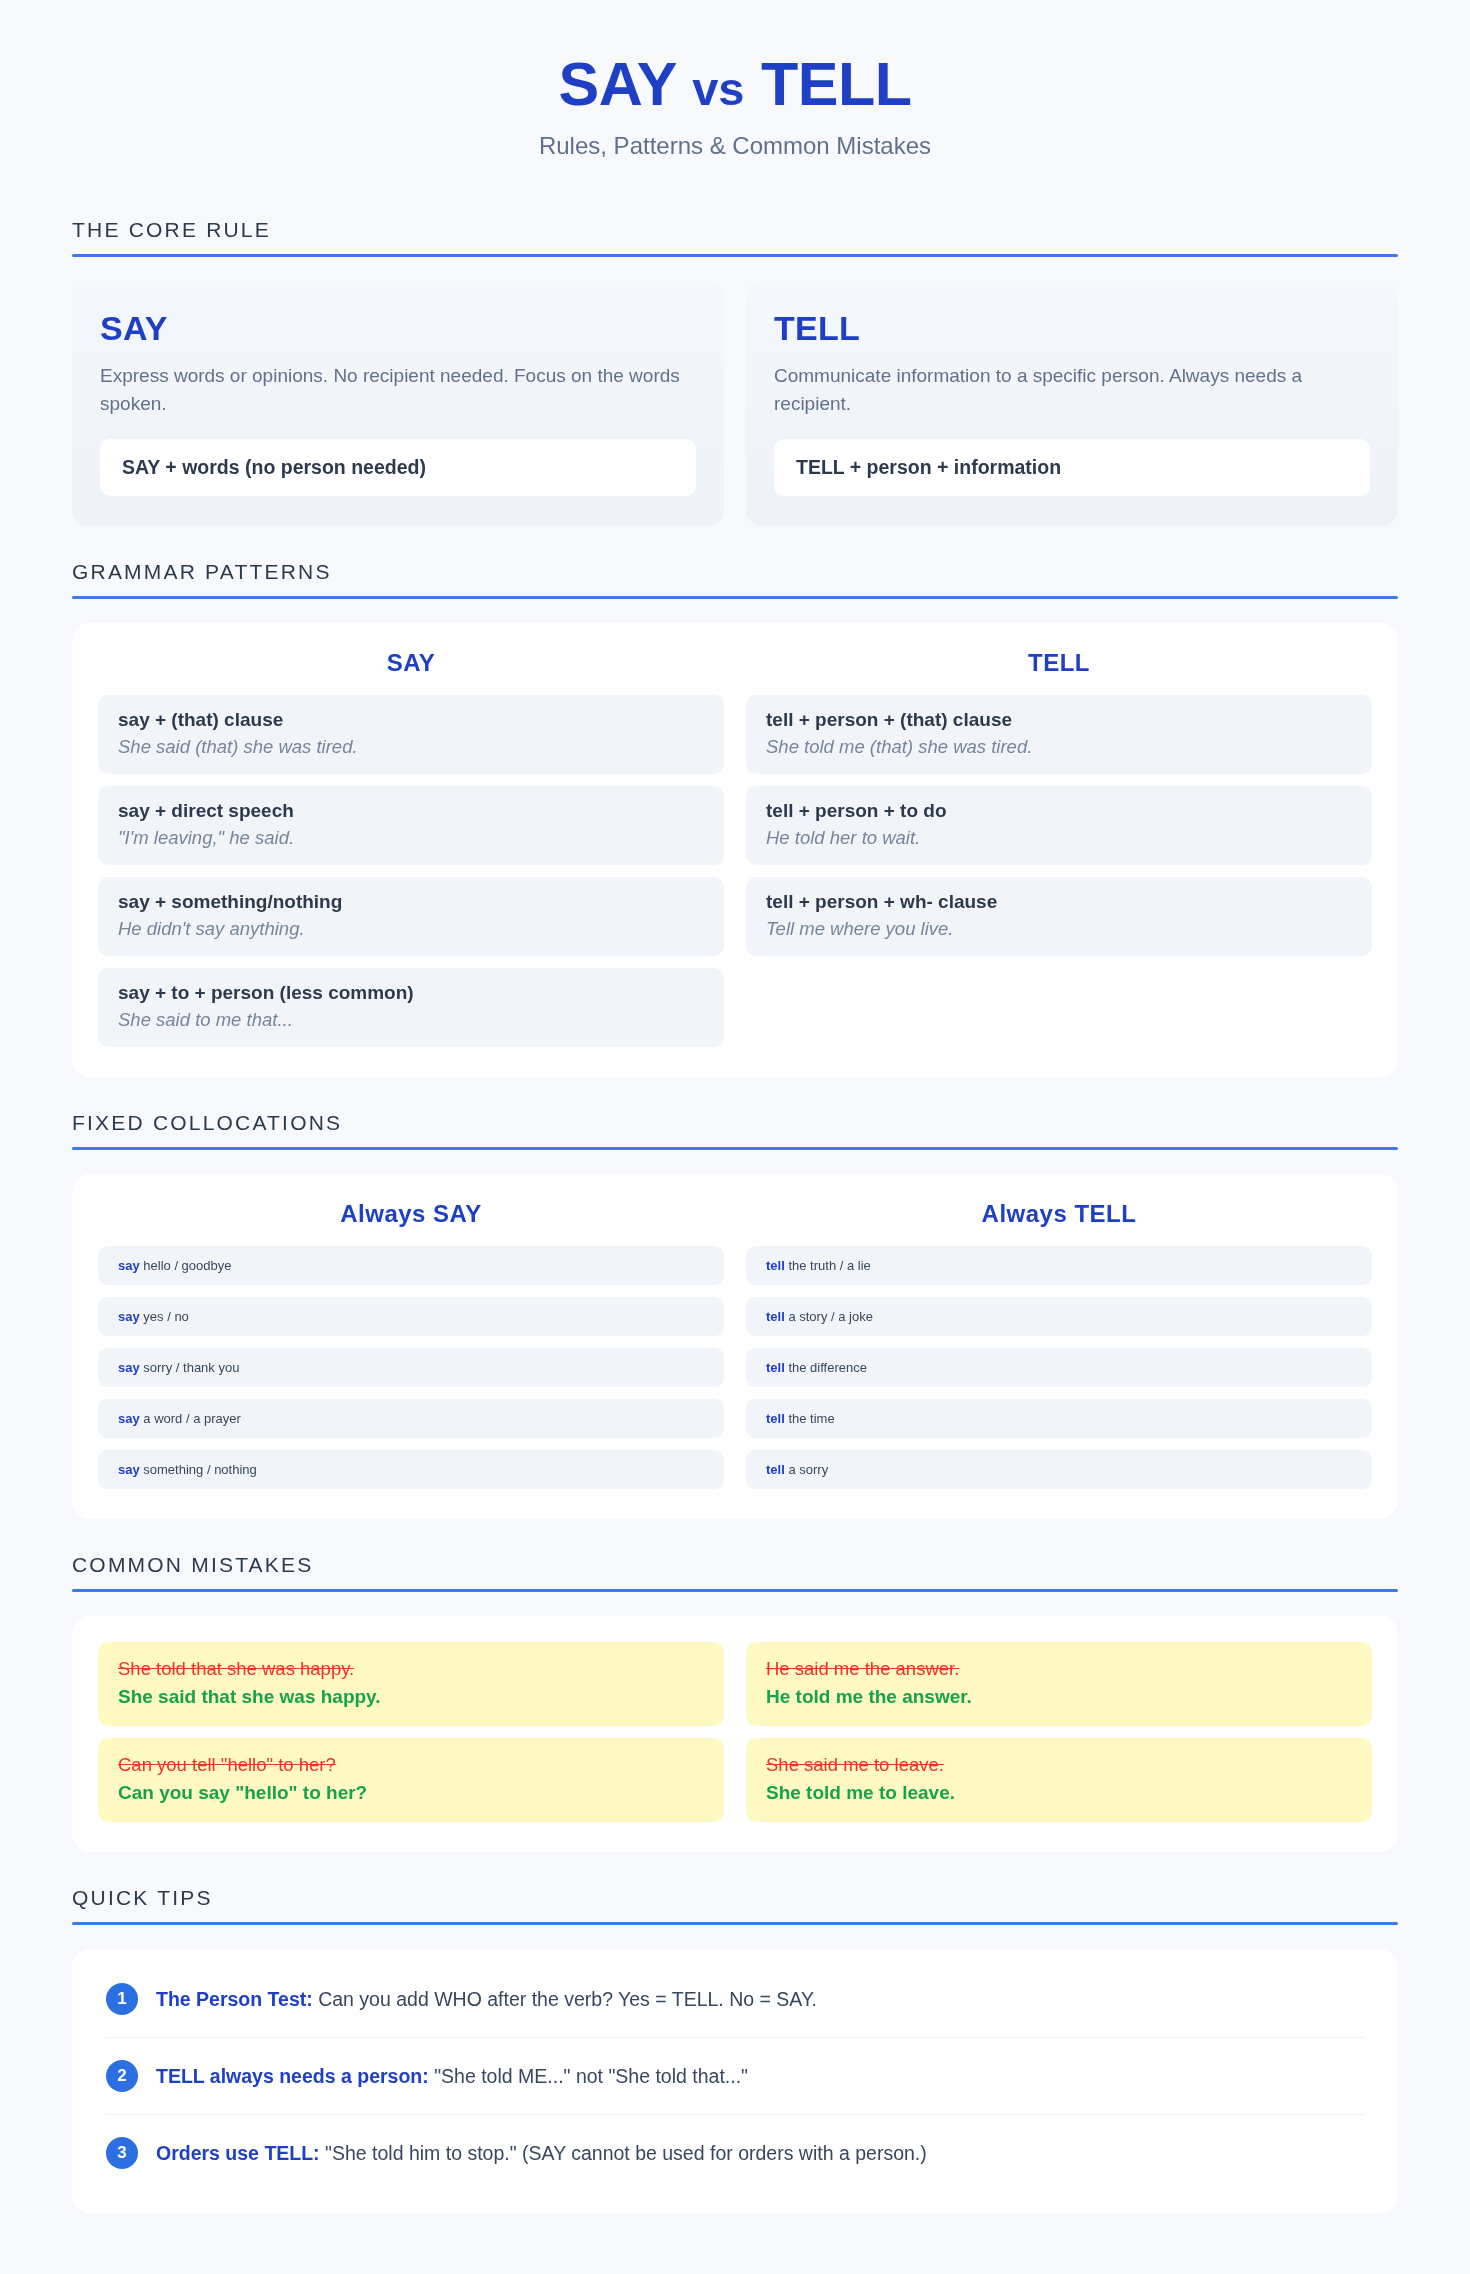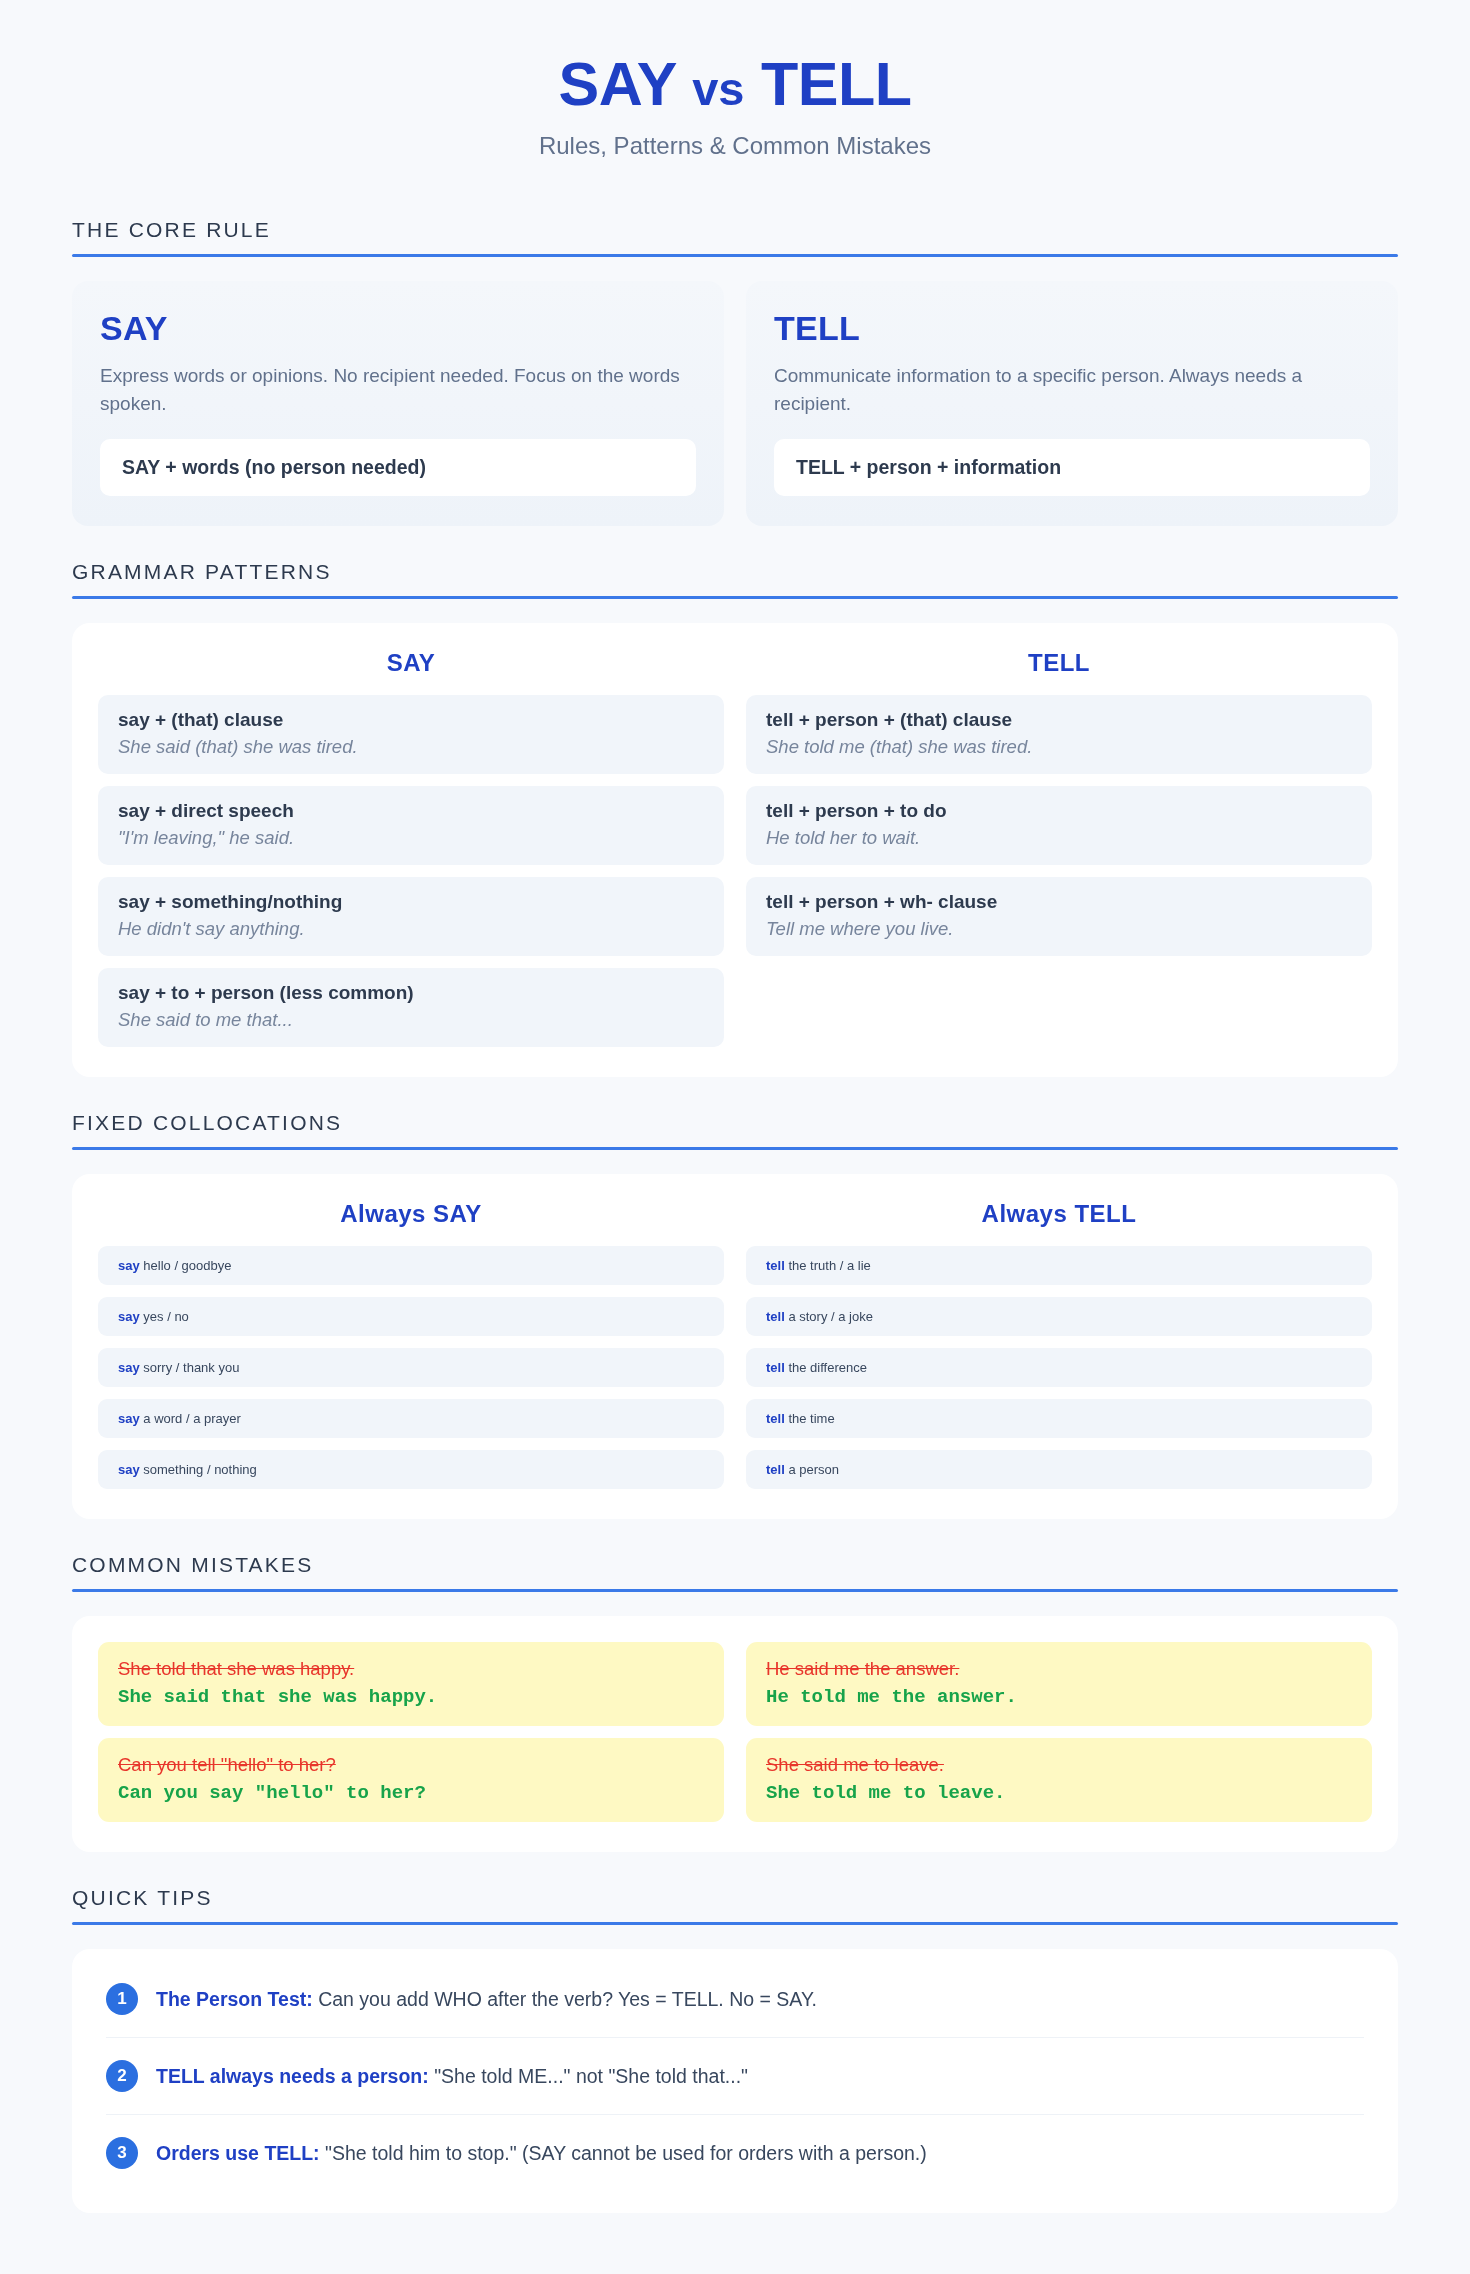--- a/index.html
+++ b/index.html
@@ -161,21 +161,20 @@
   .mistake-wrong {
     font-size: 18.5px;
     color: #e8352b;
     text-decoration: line-through;
     margin-bottom: 6px;
   }
   .mistake-right {
     font-size: 19px;
     font-weight: bold;
     color: #17a34a;
-    font-family: Liberation Mono, monospace;
   }
 
   
   .tips-panel {
     background: #ffffff;
     border-radius: 18px;
     padding: 12px 34px 22px 34px;
     margin-bottom: 34px;
   }
   .tip-row {
@@ -321,21 +320,21 @@
         <div class="colloc-row">
           <span class="colloc-verb">tell</span><span> a story / a joke</span>
         </div>
         <div class="colloc-row">
           <span class="colloc-verb">tell</span><span> the difference</span>
         </div>
         <div class="colloc-row">
           <span class="colloc-verb">tell</span><span> the time</span>
         </div>
         <div class="colloc-row">
-          <span class="colloc-verb">tell</span><span> a person</span>
+          <span class="colloc-verb">tell</span><span> a sorry</span>
         </div>
       </div>
     </div>
   </div>
 
   <div class="section">
     <div class="section-title">COMMON MISTAKES</div>
     <div class="section-rule"></div>
   </div>
 

